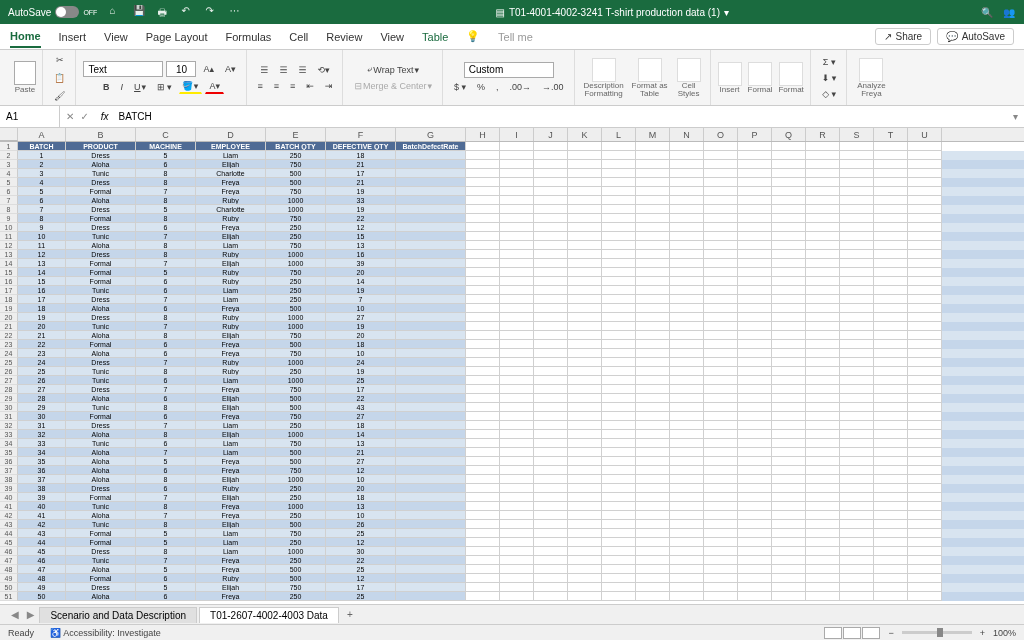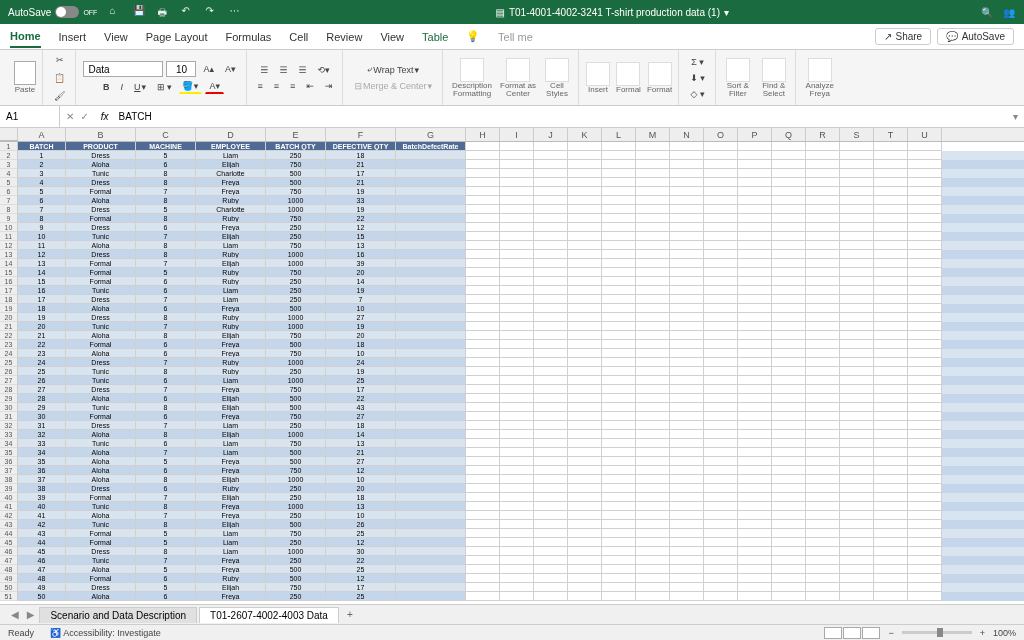--- a/index.html
+++ b/index.html
@@ -126,21 +126,21 @@
       <div class="vlabel">Paste</div>
     </div>
   </div>
   <div class="rgroup" style="flex-direction:column;gap:4px">
     <span class="rbtn">✂</span>
     <span class="rbtn">📋</span>
     <span class="rbtn">🖌</span>
   </div>
   <div class="rgroup">
     <div class="rrow">
-      <div class="font-name">Data</div>
+      <div class="font-name">Text</div>
       <div class="font-size">10</div>
       <span class="rbtn">A▴</span>
       <span class="rbtn">A▾</span>
     </div>
     <div class="rrow">
       <span class="rbtn">
           <b>B</b>
         </span>
       <span class="rbtn">
           <i>I</i>
@@ -168,28 +168,40 @@
   </div>
   <div class="rgroup">
     <div class="rrow">
         <span class="rbtn">⤶ <span>Wrap Text</span> ▾</span>
       </div>
     <div class="rrow">
         <span class="rbtn" style="color:#aaa">⊟ <span>Merge &amp; Center</span> ▾</span>
       </div>
   </div>
   <div class="rgroup">
+    <div class="rrow">
+        <div class="numfmt">Custom</div>
+      </div>
+    <div class="rrow">
+      <span class="rbtn">$ ▾</span>
+      <span class="rbtn">%</span>
+      <span class="rbtn">,</span>
+      <span class="rbtn">.00→</span>
+      <span class="rbtn">→.00</span>
+    </div>
+  </div>
+  <div class="rgroup">
     <div style="display:flex;gap:6px">
       <div style="display:flex;flex-direction:column;align-items:center">
           <div class="big-icon"></div>
           <div class="vlabel" style="width:44px">Description Formatting</div>
         </div>
       <div style="display:flex;flex-direction:column;align-items:center">
           <div class="big-icon"></div>
-          <div class="vlabel" style="width:36px">Format as Center</div>
+          <div class="vlabel" style="width:36px">Format as Table</div>
         </div>
       <div style="display:flex;flex-direction:column;align-items:center">
           <div class="big-icon"></div>
           <div class="vlabel" style="width:30px">Cell Styles</div>
         </div>
     </div>
   </div>
   <div class="rgroup">
     <div style="display:flex;gap:6px">
       <div style="display:flex;flex-direction:column;align-items:center">
@@ -204,32 +216,20 @@
           <div class="big-icon"></div>
           <div class="vlabel">Format</div>
         </div>
     </div>
   </div>
   <div class="rgroup">
     <div class="rrow" style="flex-direction:column;gap:2px">
       <span class="rbtn">Σ ▾</span>
       <span class="rbtn">⬇ ▾</span>
       <span class="rbtn">◇ ▾</span>
-    </div>
-  </div>
-  <div class="rgroup">
-    <div style="display:flex;gap:6px">
-      <div style="display:flex;flex-direction:column;align-items:center">
-          <div class="big-icon"></div>
-          <div class="vlabel" style="width:30px">Sort &amp; Filter</div>
-        </div>
-      <div style="display:flex;flex-direction:column;align-items:center">
-          <div class="big-icon"></div>
-          <div class="vlabel" style="width:30px">Find &amp; Select</div>
-        </div>
     </div>
   </div>
   <div class="rgroup">
     <div style="display:flex;flex-direction:column;align-items:center">
         <div class="big-icon"></div>
         <div class="vlabel" style="width:34px">Analyze Freya</div>
       </div>
   </div>
 </div>
 

